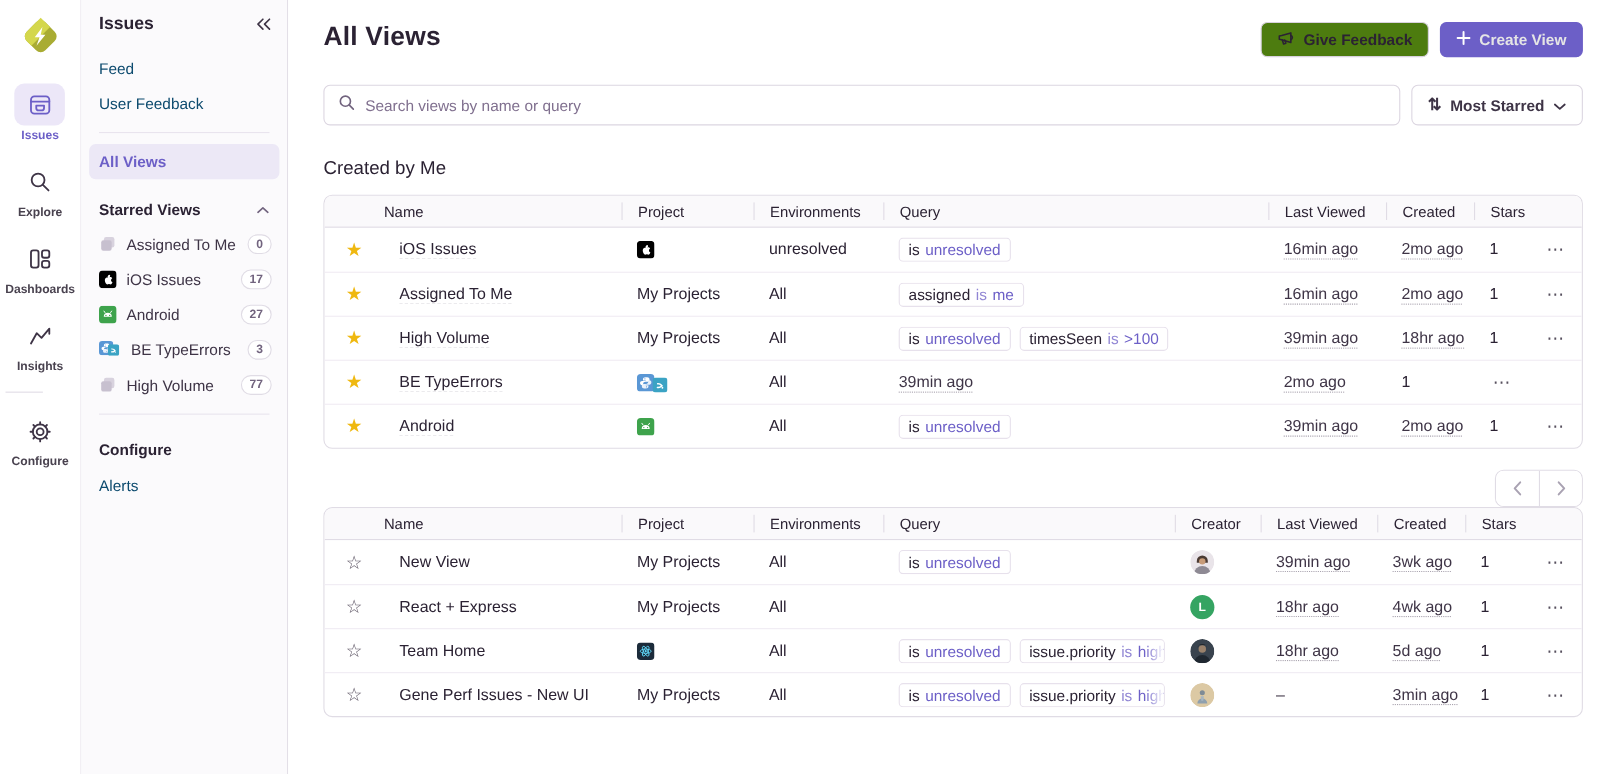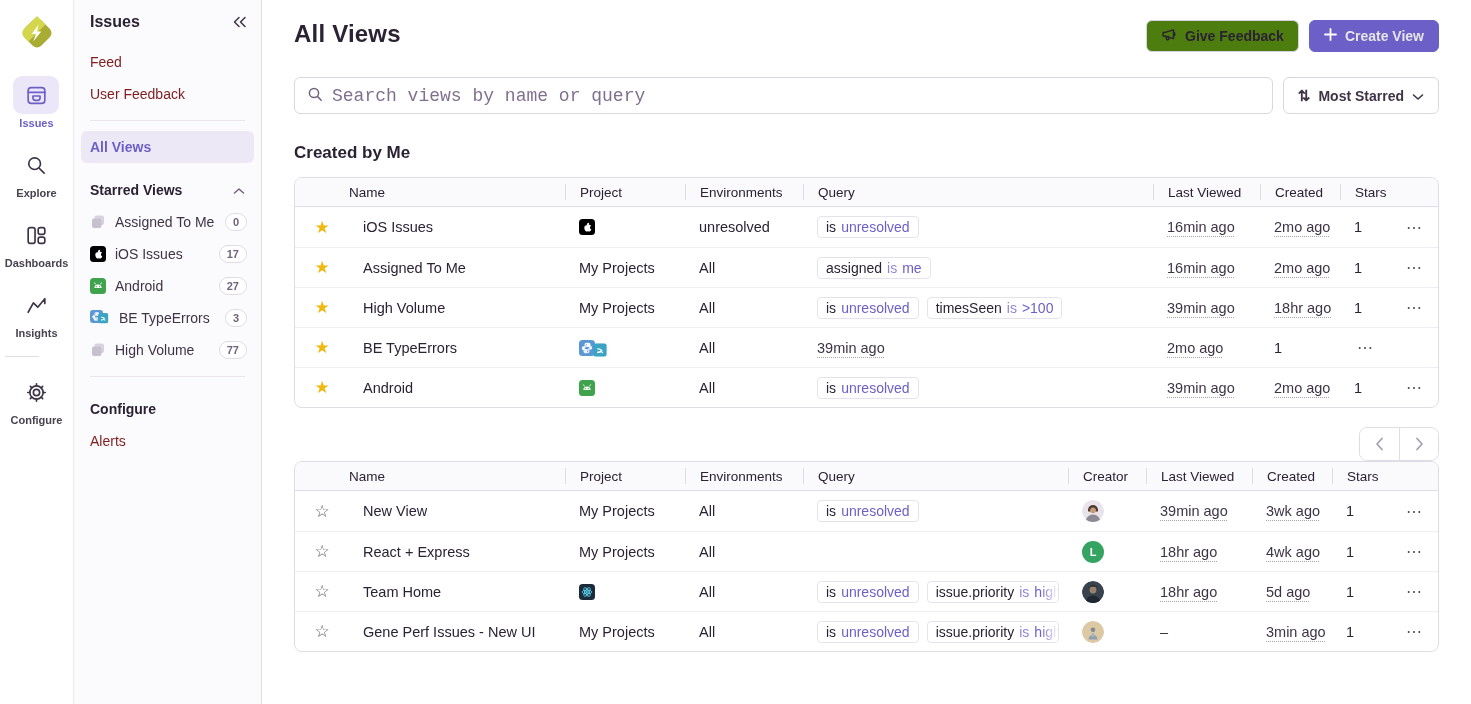--- a/index.html
+++ b/index.html
@@ -24,21 +24,21 @@
   .rail-item svg{stroke:#3e3446;fill:none;stroke-width:1.6;stroke-linecap:round;stroke-linejoin:round}
   .rail-item.active svg{stroke:var(--purple)}
   .rail-divider{width:34px;border-top:1px solid var(--border);margin:2px 0 16px}
 
   
   .sidebar{width:188px;flex:0 0 188px;background:var(--side-bg);border-right:1px solid var(--border);
     padding-bottom:10px}
   .side-head{display:flex;align-items:center;justify-content:space-between;padding:13px 14px 15px 16px}
   .side-title{font-size:16px;font-weight:700;color:var(--text)}
   .collapse-btn{cursor:pointer;display:flex;align-items:center}
-  .side-item{font-size:14px;color:#7f1d1d;padding:8px 16px;cursor:pointer}
+  .side-item{font-size:14px;color:#0c4a6e;padding:8px 16px;cursor:pointer}
   .side-divider{border-top:1px solid #e9e4ee;margin:10px 16px}
   .side-item.active{margin:2px 7px;padding:8px 9px;background:#ece8f6;border-radius:6px;
     color:var(--purple);font-weight:700}
   .side-section{display:flex;align-items:center;justify-content:space-between;
     padding:14px 16px 8px;font-size:14px;font-weight:700;color:var(--text)}
   .starred-item{display:flex;align-items:center;gap:9px;padding:7px 14px 7px 16px;cursor:pointer;font-size:14px;color:#3e3446}
   .starred-item .count{margin-left:auto;border:1px solid var(--border);background:#fff;
     border-radius:10px;font-size:11px;font-weight:700;color:var(--muted);padding:2px 7px;min-width:20px;text-align:center}
   .proj-ico{width:16px;height:16px;display:inline-flex;flex:0 0 auto}
   .proj-ico svg{width:16px;height:16px}
@@ -53,28 +53,28 @@
   .head-actions{display:flex;gap:10px}
   .btn{display:inline-flex;align-items:center;gap:8px;height:32px;padding:0 14px;border-radius:6px;
     font-size:14px;font-weight:700;cursor:pointer;border:1px solid transparent}
   .btn-default{background:#4d7c0f;border-color:#d8d2de;color:var(--text)}
   .btn-primary{background:var(--purple);color:#e5e5e5;border-color:var(--purple)}
   .btn svg{flex:0 0 auto}
 
   .controls{display:flex;gap:10px;margin-top:25px}
   .search-box{flex:1;display:flex;align-items:center;gap:9px;height:37px;border:1px solid #dcd6e1;
     border-radius:6px;padding:0 12px;background:#fff}
-  .search-box input{border:0;outline:0;flex:1;font-size:18px;color:var(--text);background:transparent;
-    font-family:Liberation Mono, monospace}
+  .search-box input{border:0;outline:0;flex:1;font-size:14px;color:var(--text);background:transparent;
+    font-family:Liberation Sans, sans-serif}
   .search-box input::placeholder{color:var(--muted2)}
   .sort-btn{display:flex;align-items:center;gap:8px;height:37px;padding:0 14px;border:1px solid #dcd6e1;
     border-radius:6px;background:#fff;font-size:14px;font-weight:700;color:#3e3446;cursor:pointer}
   .sort-glyph{font-size:15px;color:#3e3446;line-height:1}
 
-  .section-title{font-size:17px;font-weight:700;margin:29px 0 14px}
+  .section-title{font-size:17px;font-weight:400;margin:29px 0 14px}
   .views-table{border:1px solid var(--border);border-radius:8px;overflow:hidden;background:#fff}
   .tr{display:grid;align-items:center}
   .cols1{grid-template-columns:54px 216px 120px 118px 1fr 107px 80px 52px 46px}
   .cols2{grid-template-columns:54px 216px 120px 118px 1fr 78px 106px 80px 60px 46px}
   .thead{background:var(--head-bg);border-bottom:1px solid var(--border);height:29px}
   .th{font-size:13.5px;font-weight:400;color:var(--text);padding-left:14px;display:flex;align-items:center;height:16px}
   .th.first{padding-left:0}
   .th.sep{border-left:1px solid var(--border)}
   .tbody .tr{height:40px;border-top:1px solid var(--border-light)}
   .tbody .tr:first-child{border-top:0}

